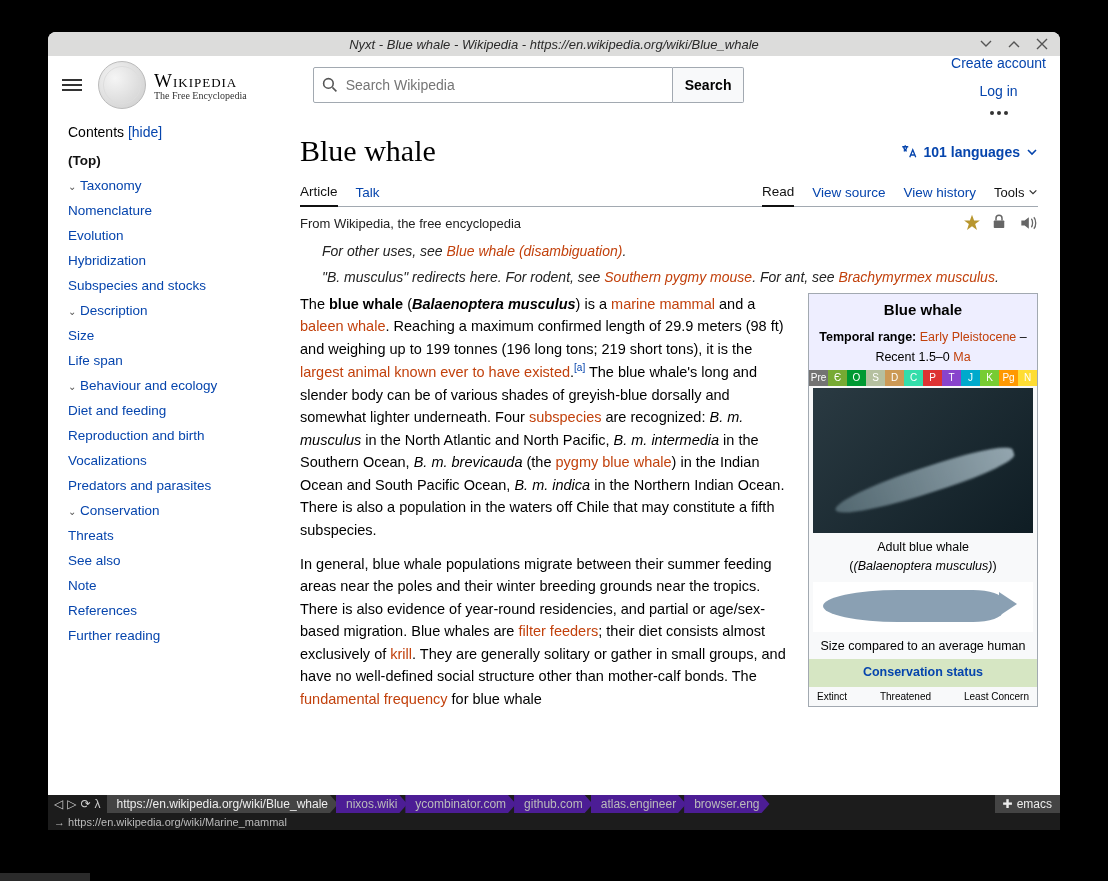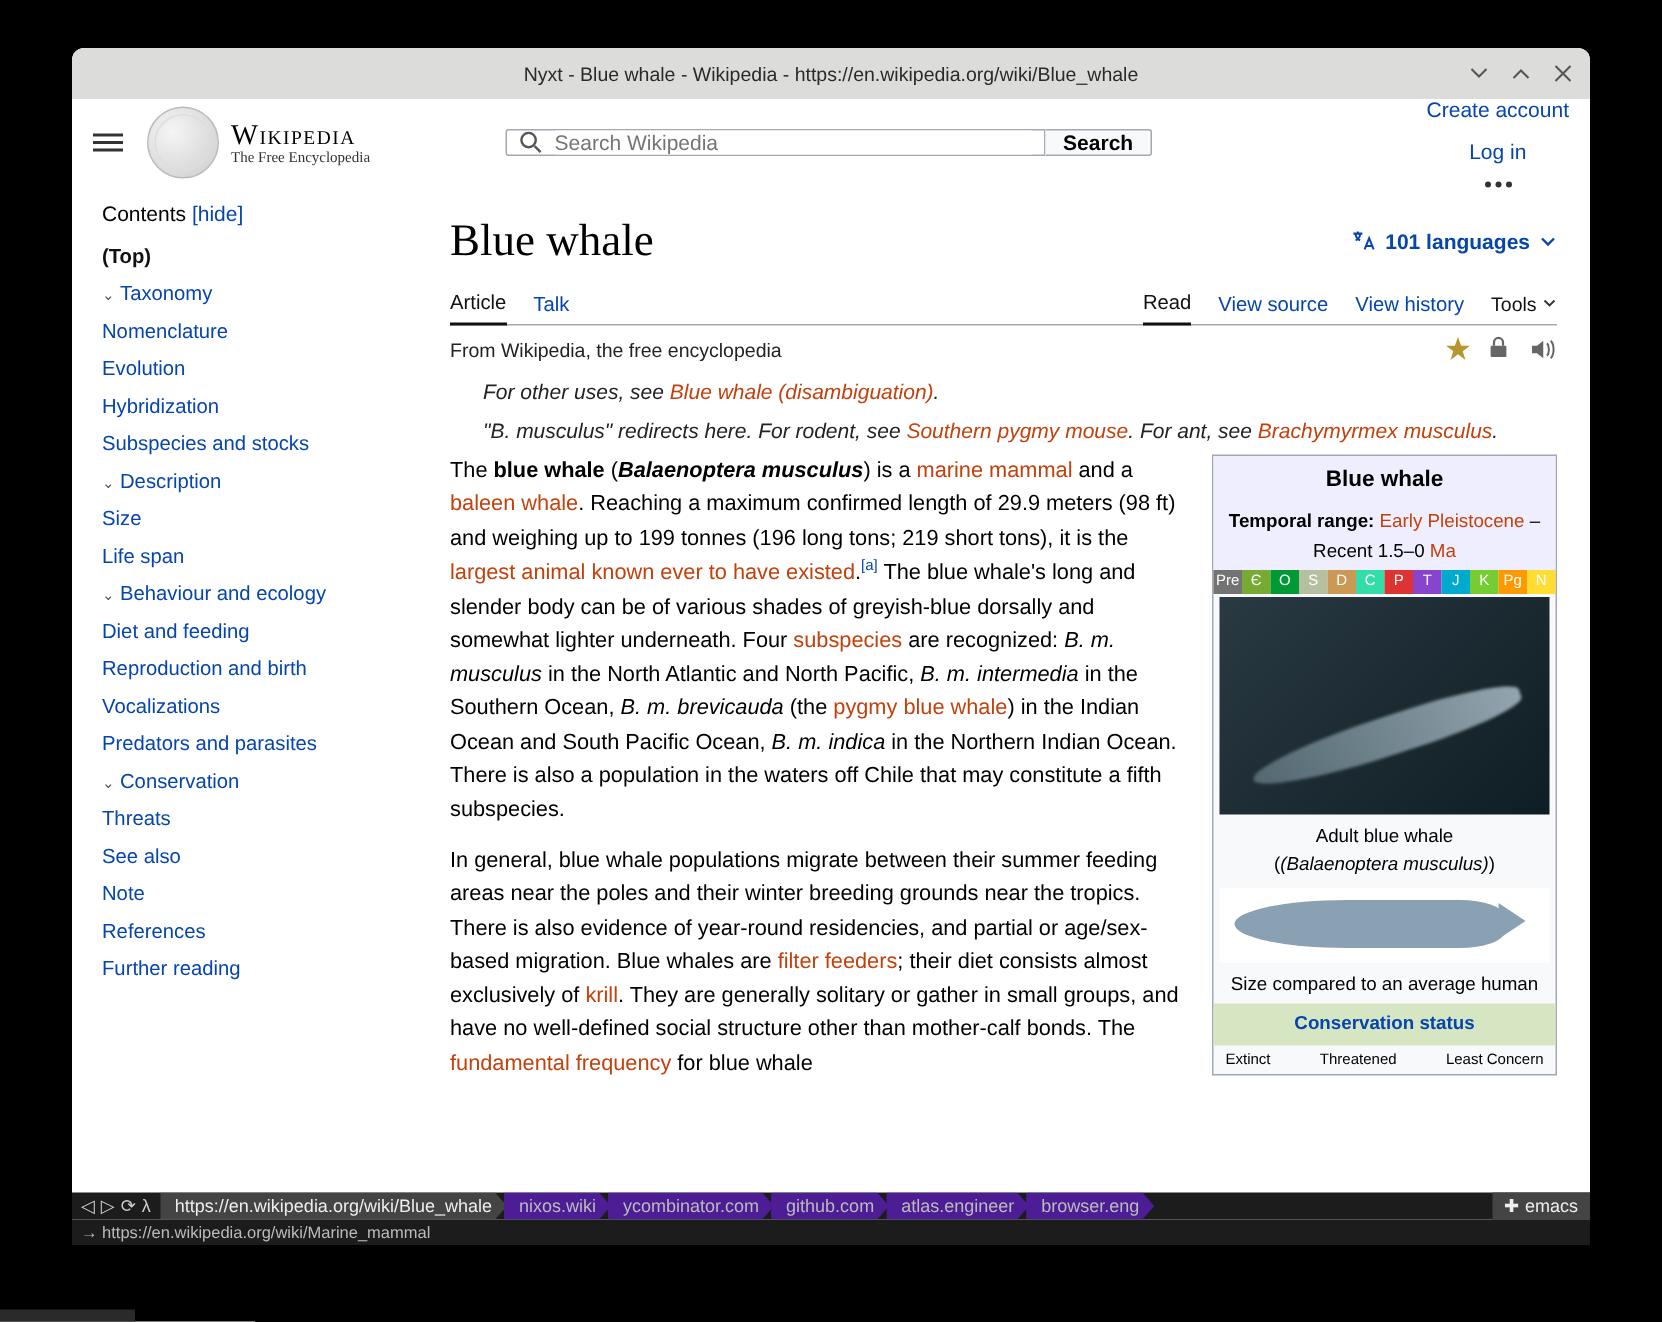--- a/index.html
+++ b/index.html
@@ -1,31 +1,31 @@
 <!DOCTYPE html>
 <html><head>
 <meta charset="utf-8">
 <style>
 * { box-sizing: border-box; margin: 0; padding: 0; }
 body { font-family: sans-serif; background: #000; width: 1108px; height: 881px; overflow: hidden; }
 .window { position: absolute; top: 32px; left: 48px; width: 1012px; height: 798px; background: #fff; border-radius: 8px 8px 0 0; overflow: hidden; display: flex; flex-direction: column; }
-.titlebar { height: 34px; background: #dcdcdb; display: flex; align-items: center; justify-content: center; position: relative; font-size: 13px; color: #2a2a2a; }
+.titlebar { height: 24px; background: #dcdcdb; display: flex; align-items: center; justify-content: center; position: relative; font-size: 13px; color: #2a2a2a; font-style: italic; }
 .titlebar-btns { position: absolute; right: 10px; display: flex; gap: 12px; }
 .titlebar-btn { width: 16px; height: 16px; cursor: pointer; display: flex; align-items: center; justify-content: center; color: #555; }
 .content { flex: 1; overflow: hidden; position: relative; display: flex; flex-direction: column; }
 .wiki-header { height: 58px; display: flex; align-items: center; padding: 0 14px; gap: 16px; }
 .hamburger { width: 20px; cursor: pointer; }
 .hamburger div { height: 2px; background: #333; margin: 3px 0; }
 .logo-block { display: flex; align-items: center; gap: 8px; }
 .globe { width: 48px; height: 48px; border-radius: 50%; background: radial-gradient(circle at 35% 35%, #f5f5f5, #ccc); border: 1px solid #bbb; position: relative; overflow: hidden; }
 .globe::before { content: ""; position: absolute; inset: 4px; border: 1px solid #ddd; border-radius: 50%; }
 .logo-text { display: flex; flex-direction: column; font-family: Georgia, serif; }
 .wikipedia-word { font-size: 19px; letter-spacing: 1px; font-variant: small-caps; }
 .tagline { font-size: 10px; color: #333; margin-top: -2px; }
-.search-group { display: flex; margin-left: 74px; height: 46px; align-items: center; }
+.search-group { display: flex; margin-left: 50px; height: 36px; }
 .search-box { display: flex; align-items: center; border: 1px solid #a2a9b1; border-radius: 2px 0 0 2px; width: 360px; padding: 0 8px; background: #fff; }
 .search-box svg { width: 16px; height: 16px; fill: #555; margin-right: 8px; }
 .search-input { border: none; outline: none; font-size: 14px; flex: 1; color: #555; }
 .search-btn { border: 1px solid #a2a9b1; border-left: none; background: #f8f9fa; padding: 0 12px; font-weight: bold; font-size: 14px; cursor: pointer; border-radius: 0 2px 2px 0; }
 .header-right { margin-left: auto; display: flex; align-items: center; gap: 12px; font-size: 14px; flex-direction: column; }
 .header-right a { color: #0645ad; text-decoration: none; }
 .dots { display: flex; gap: 3px; cursor: pointer; }
 .dots span { width: 4px; height: 4px; background: #333; border-radius: 50%; }
 .main { flex: 1; display: flex; overflow: hidden; }
 .sidebar { width: 230px; padding: 10px 0 10px 20px; font-size: 13.5px; overflow-y: auto; }

